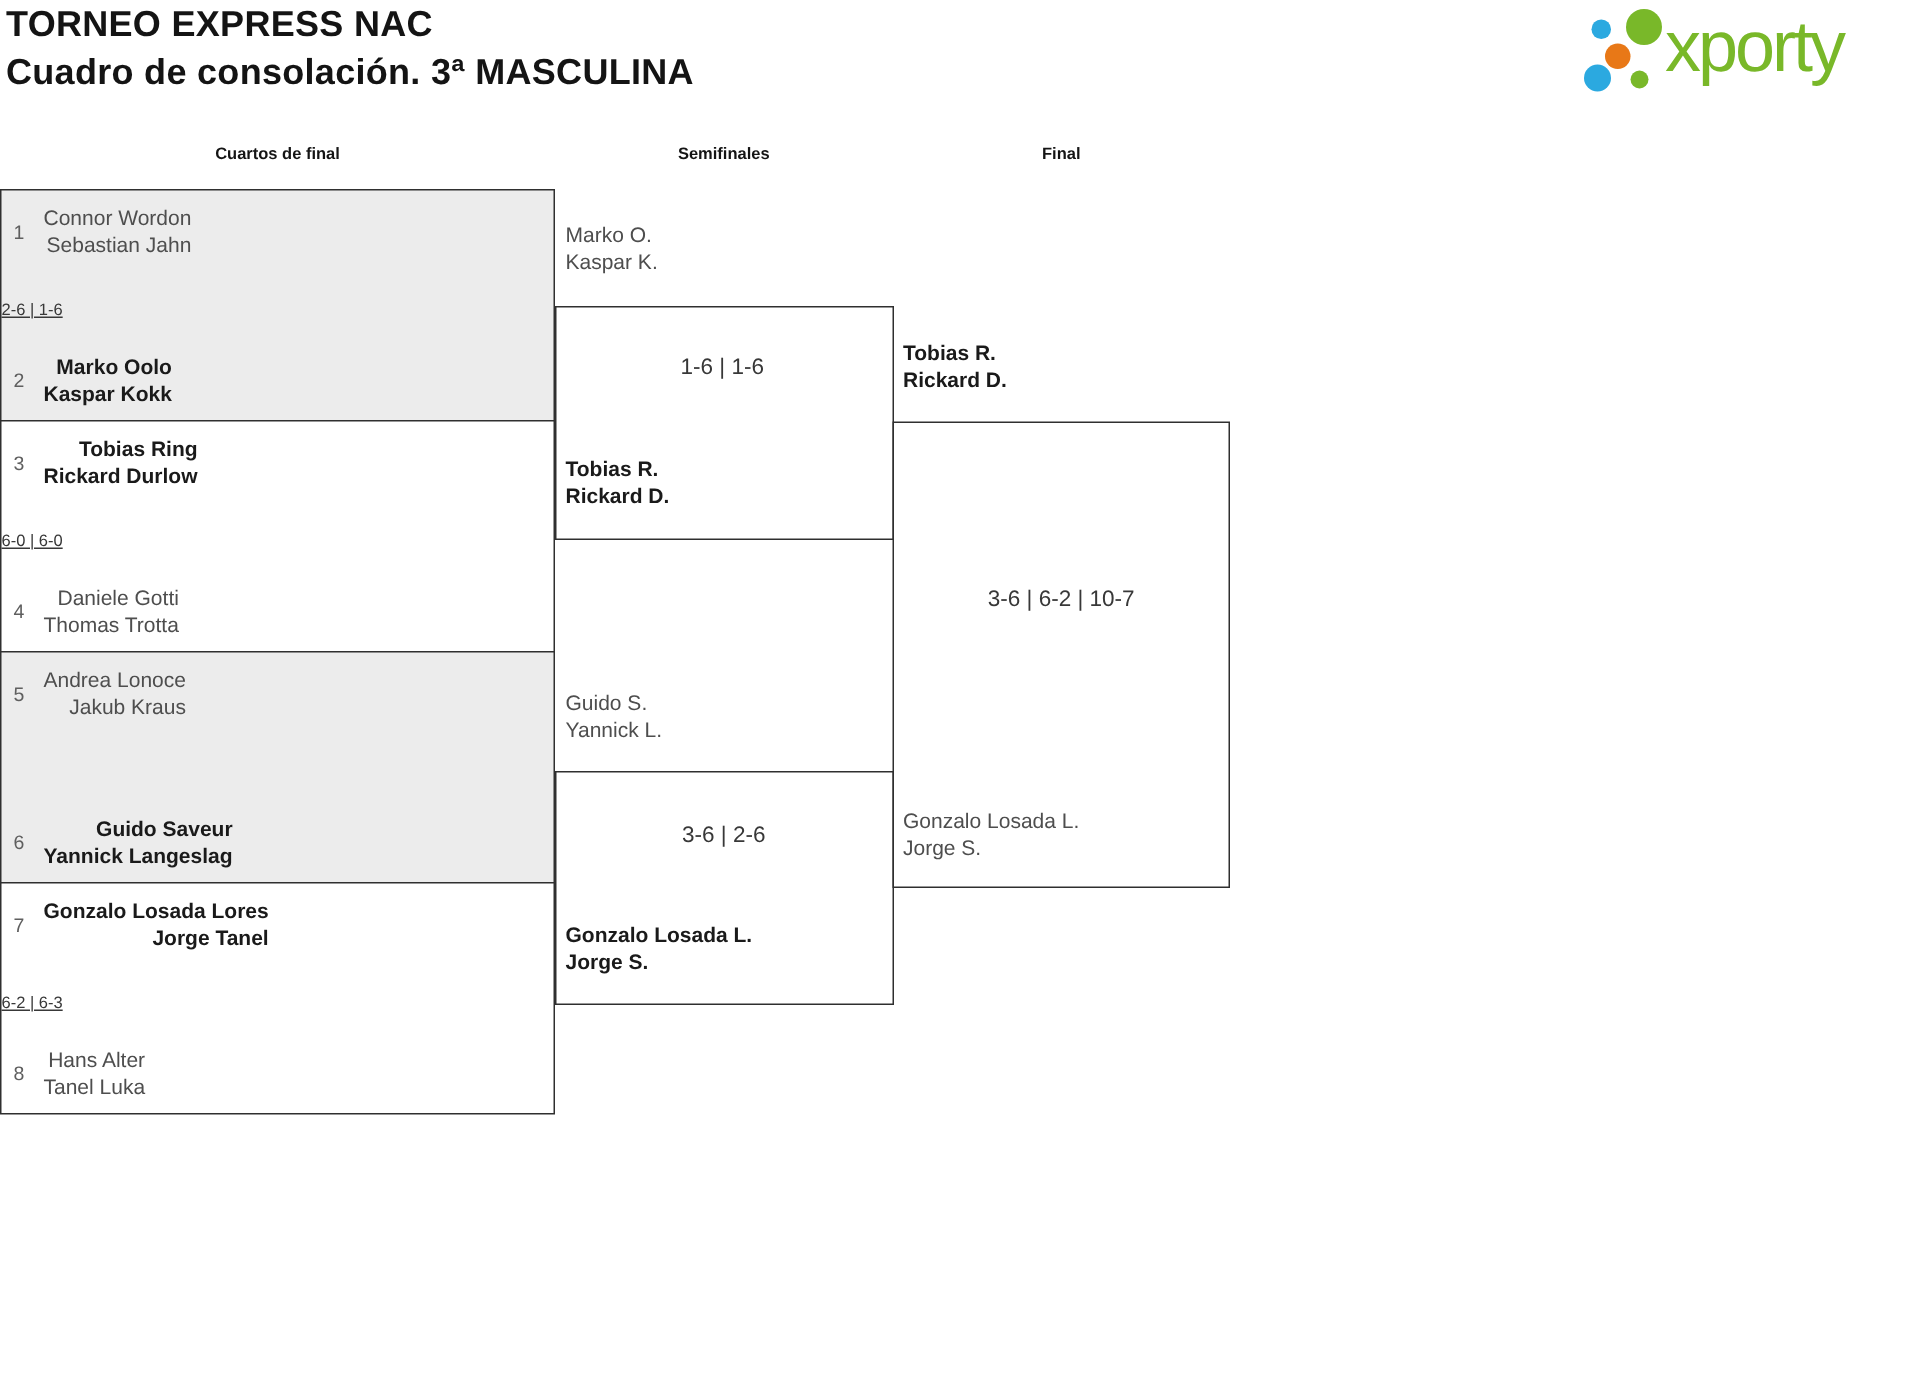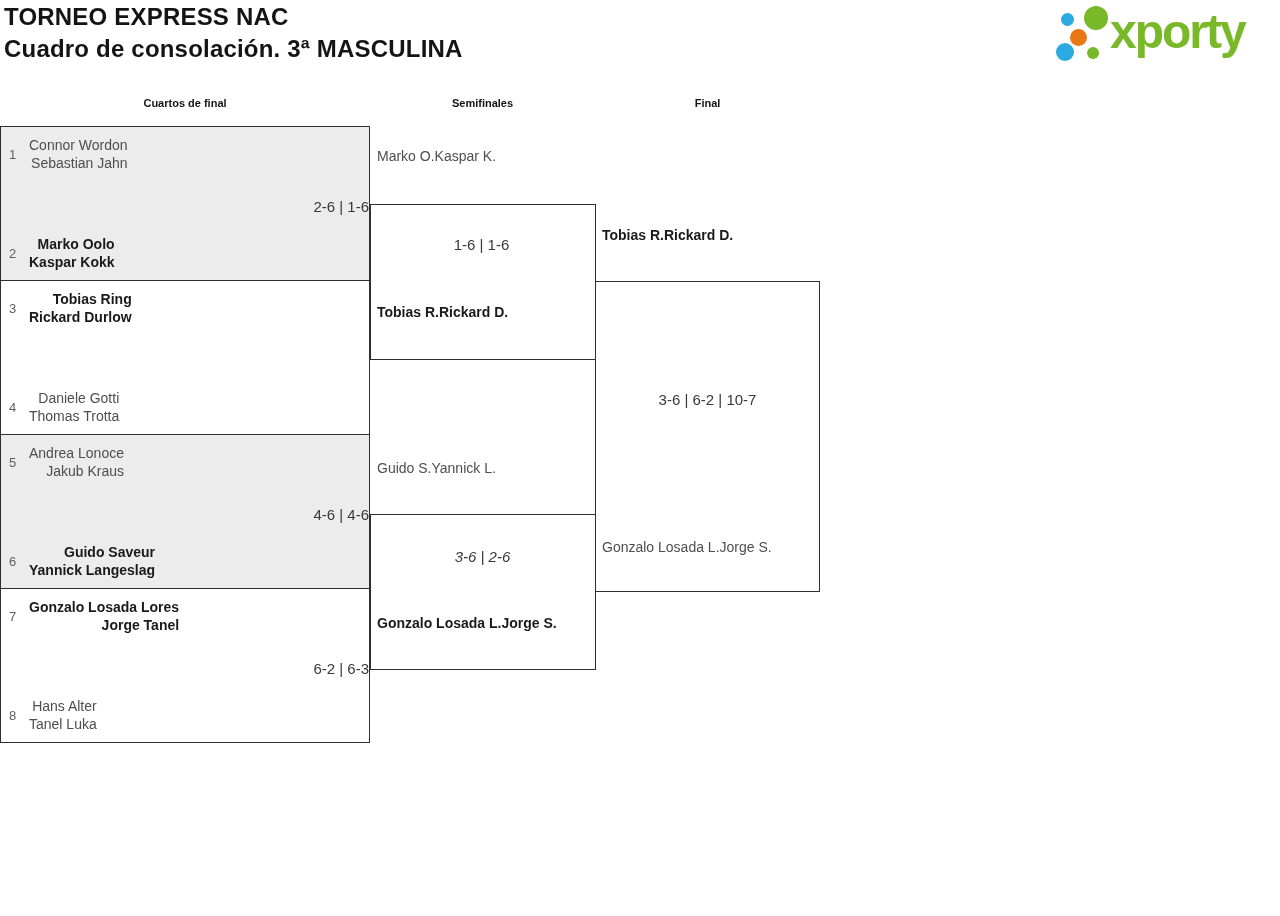--- a/index.html
+++ b/index.html
@@ -10,21 +10,21 @@
   .title{position:absolute;left:4px;top:1px;font-size:24px;line-height:32px;font-weight:700;color:#141414;letter-spacing:.2px;}
 
   
   .logo{position:absolute;left:1050px;top:0;width:230px;height:72px;cursor:pointer;}
   .dot{position:absolute;border-radius:50%;}
   .d-blue-s {left:11px;top:13px;width:13px;height:13px;background:#2ba9e0;}
   .d-green-b{left:34px;top:6px;width:24px;height:24px;background:#79b829;}
   .d-orange {left:20px;top:29px;width:17px;height:17px;background:#e87817;}
   .d-blue-m {left:6px; top:43px;width:18px;height:18px;background:#2ba9e0;}
   .d-green-s{left:37px;top:47px;width:12px;height:12px;background:#79b829;}
-  .logo-text{position:absolute;left:60px;top:4px;font-size:48px;font-weight:700;letter-spacing:-2px;color:#79b829;}
+  .logo-text{position:absolute;left:60px;top:4px;font-size:48px;font-weight:400;letter-spacing:-2px;color:#79b829;}
 
   
   .col-header{position:absolute;top:97px;font-size:11px;font-weight:700;color:#141414;text-align:center;}
   .ch-qf{left:0;width:370px;}
   .ch-sf{left:370px;width:225px;}
   .ch-f {left:595px;width:225px;}
 
   
   .qf-col{position:absolute;left:0;top:126px;width:370px;}
   .qf-box{position:relative;width:370px;height:155px;border:1px solid #2f2f2f;box-sizing:border-box;background:#fff;}
@@ -38,24 +38,24 @@
 
   
   .team{position:absolute;left:8px;display:flex;align-items:center;}
   .team.top{top:9px;}
   .team.bottom{bottom:9px;}
   .seed{width:16px;font-size:13px;color:#5f5f5f;flex:0 0 16px;}
   .lines{display:flex;flex-direction:column;margin-left:4px;align-items:flex-end;}
   .nm{font-size:14px;line-height:18px;color:#4e4e4e;font-weight:400;white-space:nowrap;}
   .w .nm{font-weight:700;color:#1a1a1a;}
 
-  .score{position:absolute;left:0;width:100%;text-align:right;font-size:15px;line-height:18px;color:#383838;}
+  .score{position:absolute;left:0;width:100%;text-align:left;font-size:11px;line-height:18px;color:#383838;text-decoration:underline;}
   .qf-score{top:71px;}
 
-  .float-names{position:absolute;display:flex;}
+  .float-names{position:absolute;display:flex;flex-direction:column;}
   .float-score{position:absolute;text-align:center;font-size:15px;line-height:18px;color:#383838;}
 </style>
 </head>
 <body>
 
 <div class="page">
 
   <div class="title">
     <div>TORNEO EXPRESS NAC</div>
     <div>Cuadro de consolación. 3ª MASCULINA</div>
@@ -95,38 +95,38 @@
     </div>
 
     <div class="qf-box">
       <div class="team top">
         <span class="seed">3</span>
         <span class="lines w">
           <span class="nm">Tobias Ring</span>
           <span class="nm">Rickard Durlow</span>
         </span>
       </div>
+      <div class="score qf-score">6-0 | 6-0</div>
       <div class="team bottom">
         <span class="seed">4</span>
         <span class="lines">
           <span class="nm">Daniele Gotti</span>
           <span class="nm">Thomas Trotta</span>
         </span>
       </div>
     </div>
 
     <div class="qf-box alt">
       <div class="team top">
         <span class="seed">5</span>
         <span class="lines">
           <span class="nm">Andrea Lonoce</span>
           <span class="nm">Jakub Kraus</span>
         </span>
       </div>
-      <div class="score qf-score">4-6 | 4-6</div>
       <div class="team bottom">
         <span class="seed">6</span>
         <span class="lines w">
           <span class="nm">Guido Saveur</span>
           <span class="nm">Yannick Langeslag</span>
         </span>
       </div>
     </div>
 
     <div class="qf-box">
@@ -160,21 +160,21 @@
   <div class="float-score" style="left:369px;top:236px;width:225px;">1-6 | 1-6</div>
   <div class="float-names w" style="left:377px;top:303px;">
     <span class="nm">Tobias R.</span>
     <span class="nm">Rickard D.</span>
   </div>
 
   <div class="float-names" style="left:377px;top:459px;">
     <span class="nm">Guido S.</span>
     <span class="nm">Yannick L.</span>
   </div>
-  <div class="float-score" style="left:370px;top:548px;width:225px;font-style:italic;">3-6 | 2-6</div>
+  <div class="float-score" style="left:370px;top:548px;width:225px;">3-6 | 2-6</div>
   <div class="float-names w" style="left:377px;top:614px;">
     <span class="nm">Gonzalo Losada L.</span>
     <span class="nm">Jorge S.</span>
   </div>
 
   <div class="float-names w" style="left:602px;top:226px;">
     <span class="nm">Tobias R.</span>
     <span class="nm">Rickard D.</span>
   </div>
   <div class="float-score" style="left:595px;top:391px;width:225px;">3-6 | 6-2 | 10-7</div>

